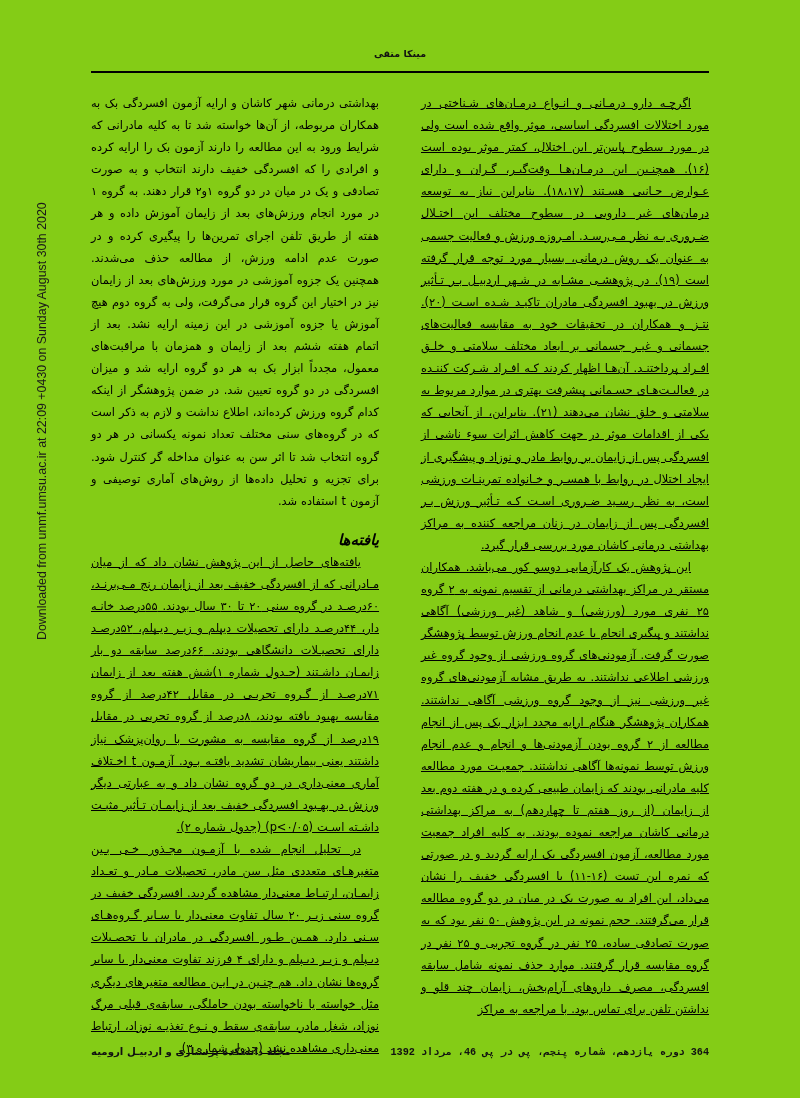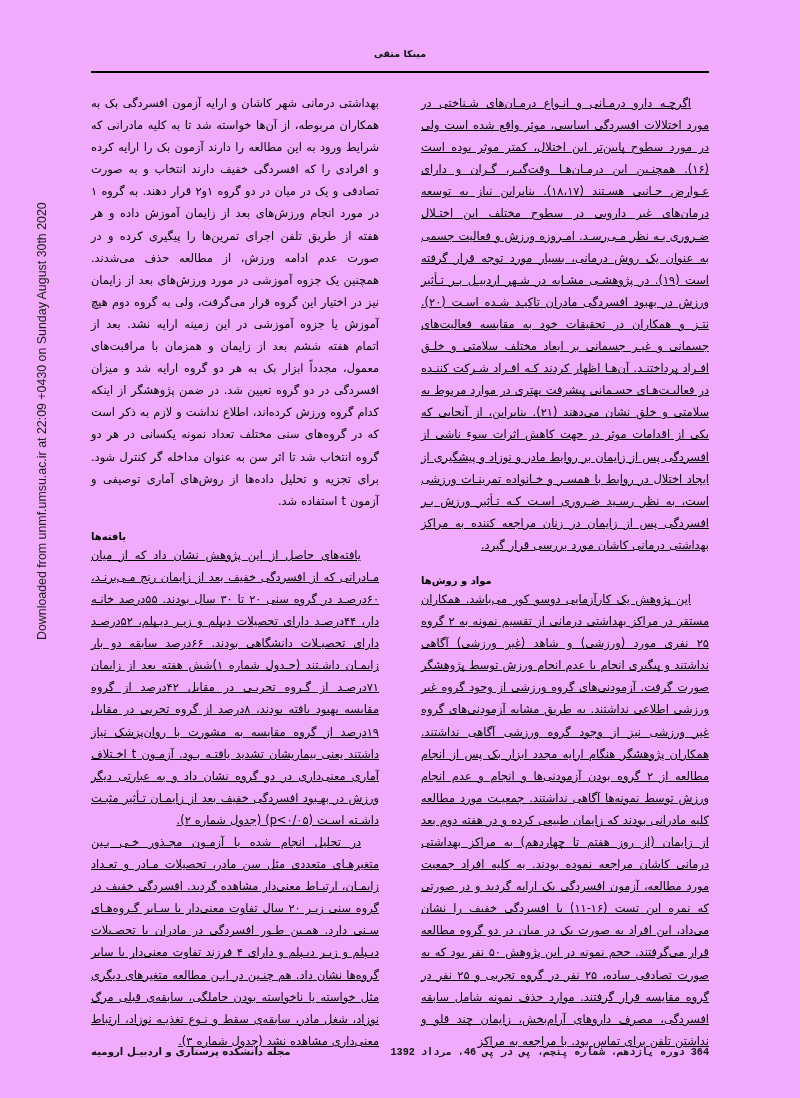--- a/index.html
+++ b/index.html
@@ -5,21 +5,21 @@
 <style>
   html, body {
     margin: 0;
     padding: 0;
     background: #ffffff;
   }
   .page {
     position: relative;
     width: 800px;
     height: 1098px;
-    background: #f0abfc;
+    background: #84cc16;
     overflow: hidden;
     font-family: "DejaVu Sans", "Liberation Sans", sans-serif;
     color: #000000;
   }
 
   
   .running-head {
     position: absolute;
     top: 48px;
     left: 0;
@@ -80,24 +80,25 @@
     text-justify: inter-word;
     direction: rtl;
     word-spacing: 0.4px;
   }
   p.body.indent {
     text-indent: 18px;
     text-decoration: underline;
   }
   h2.section {
     margin: 19px 0 2px 0;
-    font-size: 10px;
+    font-size: 15px;
     font-weight: 700;
-    text-align: left;
+    text-align: right;
     direction: rtl;
+    font-style: italic;
   }
 
   
   .footer {
     position: absolute;
     bottom: 40px;
     left: 91px;
     width: 618px;
     display: flex;
     flex-direction: row;
@@ -120,21 +121,20 @@
 
   <div class="head-rule"></div>
 
   <div class="download-stamp">Downloaded from unmf.umsu.ac.ir at 22:09 +0430 on Sunday August 30th 2020</div>
 
   <div class="columns">
 
     <div class="col">
       <p class="body indent">اگرچـه دارو درمـانی و انـواع درمـان‌های شـناختی در مورد اختلالات افسردگی اساسی، موثر واقع شده است ولی در مورد سطوح پایین‌تر این اختلال، کمتر موثر بوده است (۱۶). همچنـین این درمـان‌هـا وقت‌گیـر، گـران و دارای عـوارض جـانبی هسـتند (۱۸،۱۷). بنابراین نیاز به توسعه درمان‌های غیر دارویی در سطوح مختلف این اختـلال ضـروری بـه نظر مـی‌رسـد. امـروزه ورزش و فعالیت جسمی به عنوان یک روش درمانی، بسیار مورد توجه قرار گرفته است (۱۹). در پژوهشـی مشـابه در شـهر اردبیـل بـر تـأثیر ورزش در بهبود افسردگی مادران تاکیـد شـده اسـت (۲۰). نتـز و همکاران در تحقیقات خود به مقایسه فعالیت‌های جسمانی و غیـر جسمانی بر ابعاد مختلف سلامتی و خلـق افـراد پرداختنـد. آن‌هـا اظهار کردند کـه افـراد شـرکت کننـده در فعالیـت‌هـای جسـمانی پیشرفت بهتری در موارد مربوط به سلامتی و خلق نشان می‌دهند (۲۱). بنابراین، از آنجایی که یکی از اقدامات موثر در جهت کاهش اثرات سوء ناشی از افسردگی پس از زایمان بر روابط مادر و نوزاد و پیشگیری از ایجاد اختلال در روابط با همسـر و خـانواده تمرینـات ورزشی است، به نظر رسـید ضـروری اسـت کـه تـأثیر ورزش بـر افسردگی پس از زایمان در زنان مراجعه کننده به مراکز بهداشتی درمانی کاشان مورد بررسی قرار گیرد.</p>
 
-      <h2 class="section">مواد و روش‌ها</h2>
 
       <p class="body indent">این پژوهش یک کارآزمایی دوسو کور می‌باشد. همکاران مستقر در مراکز بهداشتی درمانی از تقسیم نمونه به ۲ گروه ۲۵ نفری مورد (ورزشی) و شاهد (غیر ورزشی) آگاهی نداشتند و پیگیری انجام یا عدم انجام ورزش توسط پژوهشگر صورت گرفت. آزمودنی‌های گروه ورزشی از وجود گروه غیر ورزشی اطلاعی نداشتند. به طریق مشابه آزمودنی‌های گروه غیر ورزشی نیز از وجود گروه ورزشی آگاهی نداشتند. همکاران پژوهشگر هنگام ارایه مجدد ابزار بک پس از انجام مطالعه از ۲ گروه بودن آزمودنی‌ها و انجام و عدم انجام ورزش توسط نمونه‌ها آگاهی نداشتند. جمعیـت مورد مطالعه کلیه مادرانی بودند که زایمان طبیعی کرده و در هفته دوم بعد از زایمان (از روز هفتم تا چهاردهم) به مراکز بهداشتی درمانی کاشان مراجعه نموده بودند. به کلیه افراد جمعیت مورد مطالعه، آزمون افسردگی بک ارایه گردید و در صورتی که نمره این تست (۱۶-۱۱) یا افسردگی خفیف را نشان می‌داد، این افراد به صورت یک در میان در دو گروه مطالعه قرار می‌گرفتند. حجم نمونه در این پژوهش ۵۰ نفر بود که به صورت تصادفی ساده، ۲۵ نفر در گروه تجربی و ۲۵ نفر در گروه مقایسه قرار گرفتند. موارد حذف نمونه شامل سابقه افسردگی، مصرف داروهای آرام‌بخش، زایمان چند قلو و نداشتن تلفن برای تماس بود. با مراجعه به مراکز</p>
     </div>
 
     <div class="col">
       <p class="body">بهداشتی درمانی شهر کاشان و ارایه آزمون افسردگی بک به همکاران مربوطه، از آن‌ها خواسته شد تا به کلیه مادرانی که شرایط ورود به این مطالعه را دارند آزمون بک را ارایه کرده و افرادی را که افسردگی خفیف دارند انتخاب و به صورت تصادفی و یک در میان در دو گروه ۱و۲ قرار دهند. به گروه ۱ در مورد انجام ورزش‌های بعد از زایمان آموزش داده و هر هفته از طریق تلفن اجرای تمرین‌ها را پیگیری کرده و در صورت عدم ادامه ورزش، از مطالعه حذف می‌شدند. همچنین یک جزوه آموزشی در مورد ورزش‌های بعد از زایمان نیز در اختیار این گروه قرار می‌گرفت، ولی به گروه دوم هیچ آموزش یا جزوه آموزشی در این زمینه ارایه نشد. بعد از اتمام هفته ششم بعد از زایمان و همزمان با مراقبت‌های معمول، مجدداً ابزار بک به هر دو گروه ارایه شد و میزان افسردگی در دو گروه تعیین شد. در ضمن پژوهشگر از اینکه کدام گروه ورزش کرده‌اند، اطلاع نداشت و لازم به ذکر است که در گروه‌های سنی مختلف تعداد نمونه یکسانی در هر دو گروه انتخاب شد تا اثر سن به عنوان مداخله گر کنترل شود. برای تجزیه و تحلیل داده‌ها از روش‌های آماری توصیفی و آزمون t استفاده شد.</p>
 
       <h2 class="section">یافته‌ها</h2>
 
       <p class="body indent">یافته‌های حاصل از این پژوهش نشان داد که از میان مـادرانی که از افسردگی خفیف بعد از زایمان رنج مـی‌برنـد، ۶۰درصـد در گروه سنی ۲۰ تا ۳۰ سال بودند. ۵۵درصد خانـه دار، ۴۴درصـد دارای تحصیلات دیپلم و زیـر دیـپلم، ۵۲درصـد دارای تحصیـلات دانشگاهی بودند. ۶۶درصد سابقه دو بار زایمـان داشـتند (جـدول شماره ۱)شش هفته بعد از زایمان ۷۱درصـد از گـروه تجربـی در مقابل ۴۲درصد از گروه مقایسه بهبود یافته بودند، ۸درصد از گروه تجربی در مقابل ۱۹درصد از گروه مقایسه به مشورت با روان‌پزشک نیاز داشتند یعنی بیماریشان تشدید یافتـه بـود. آزمـون t اخـتلاف آماری معنی‌داری در دو گروه نشان داد و به عبارتی دیگر ورزش در بهـبود افسردگی خفیف بعد از زایمـان تـأثیر مثبـت داشـته اسـت (p&lt;۰/۰۵) (جدول شماره ۲).</p>

